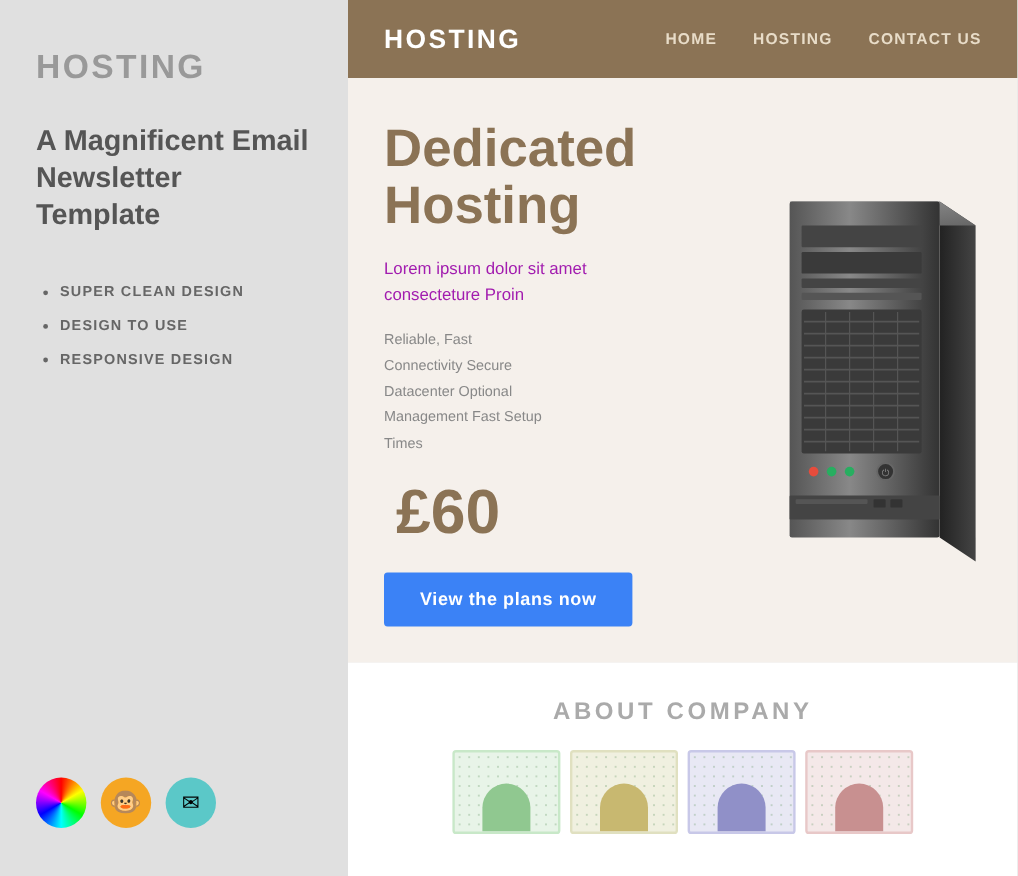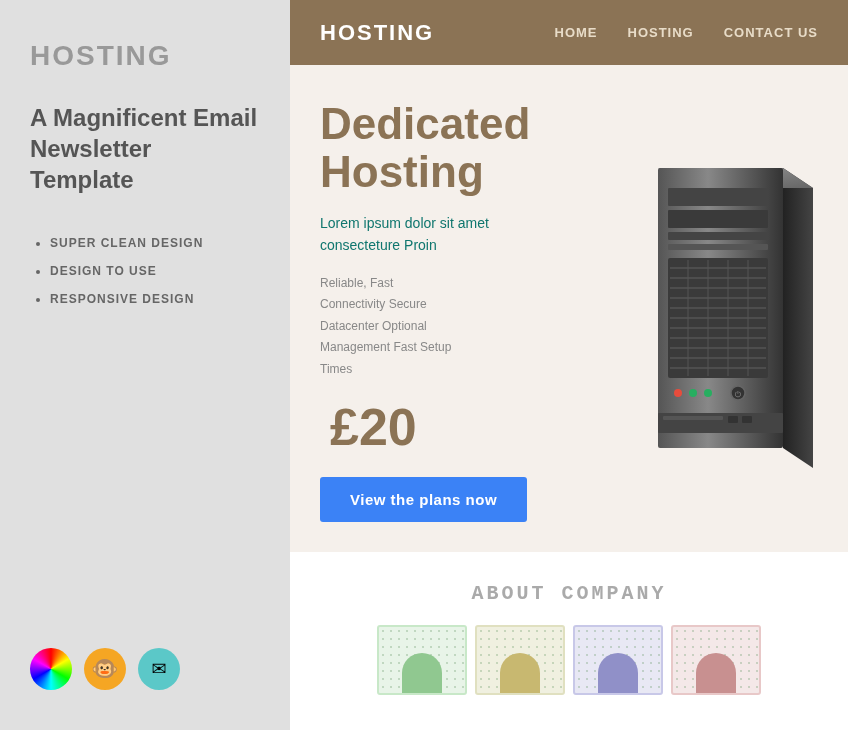--- a/index.html
+++ b/index.html
@@ -136,21 +136,21 @@
       line-height: 1.1;
       margin-bottom: 15px;
     }
     .hero-desc {
       font-size: 14px;
       color: #888;
       margin-bottom: 16px;
       line-height: 1.6;
     }
     .hero-desc span {
-      color: #0f766e;
+      color: #a21caf;
     }
     .hero-features {
       font-size: 12px;
       color: #888;
       line-height: 1.8;
       margin-bottom: 16px;
     }
     .hero-price {
       font-size: 52px;
       color: #8b7355;
@@ -192,21 +192,20 @@
       padding: 30px;
       text-align: center;
       flex: 1;
     }
     .about-title {
       font-size: 20px;
       color: #aaa;
       letter-spacing: 3px;
       font-weight: bold;
       margin-bottom: 20px;
-      font-family: Liberation Mono, monospace;
     }
     .about-grid {
       display: flex;
       gap: 8px;
       justify-content: center;
     }
     .about-card {
       width: 90px;
       height: 70px;
       background: #e8f4e8;
@@ -275,21 +274,21 @@
         <span>consec<span>teture</span> Proin</span>
       </div>
       <div class="hero-features">
         Reliable, Fast<br>
         Connectivity Secure<br>
         Datacenter Optional<br>
         Management Fast Setup<br>
         Times
       </div>
       <div class="price-row">
-        <span class="hero-price">£20</span>
+        <span class="hero-price">£60</span>
       </div>
       <button class="cta-button">View the plans now</button>
     </div>
 
     <div class="hero-image-area">
       <svg width="200" height="340" viewBox="0 0 200 340">
 
         <defs>
           <linearGradient id="towerGrad" x1="0%" y1="0%" x2="100%" y2="0%">
             <stop offset="0%" style="stop-color:#555;stop-opacity:1"></stop>

